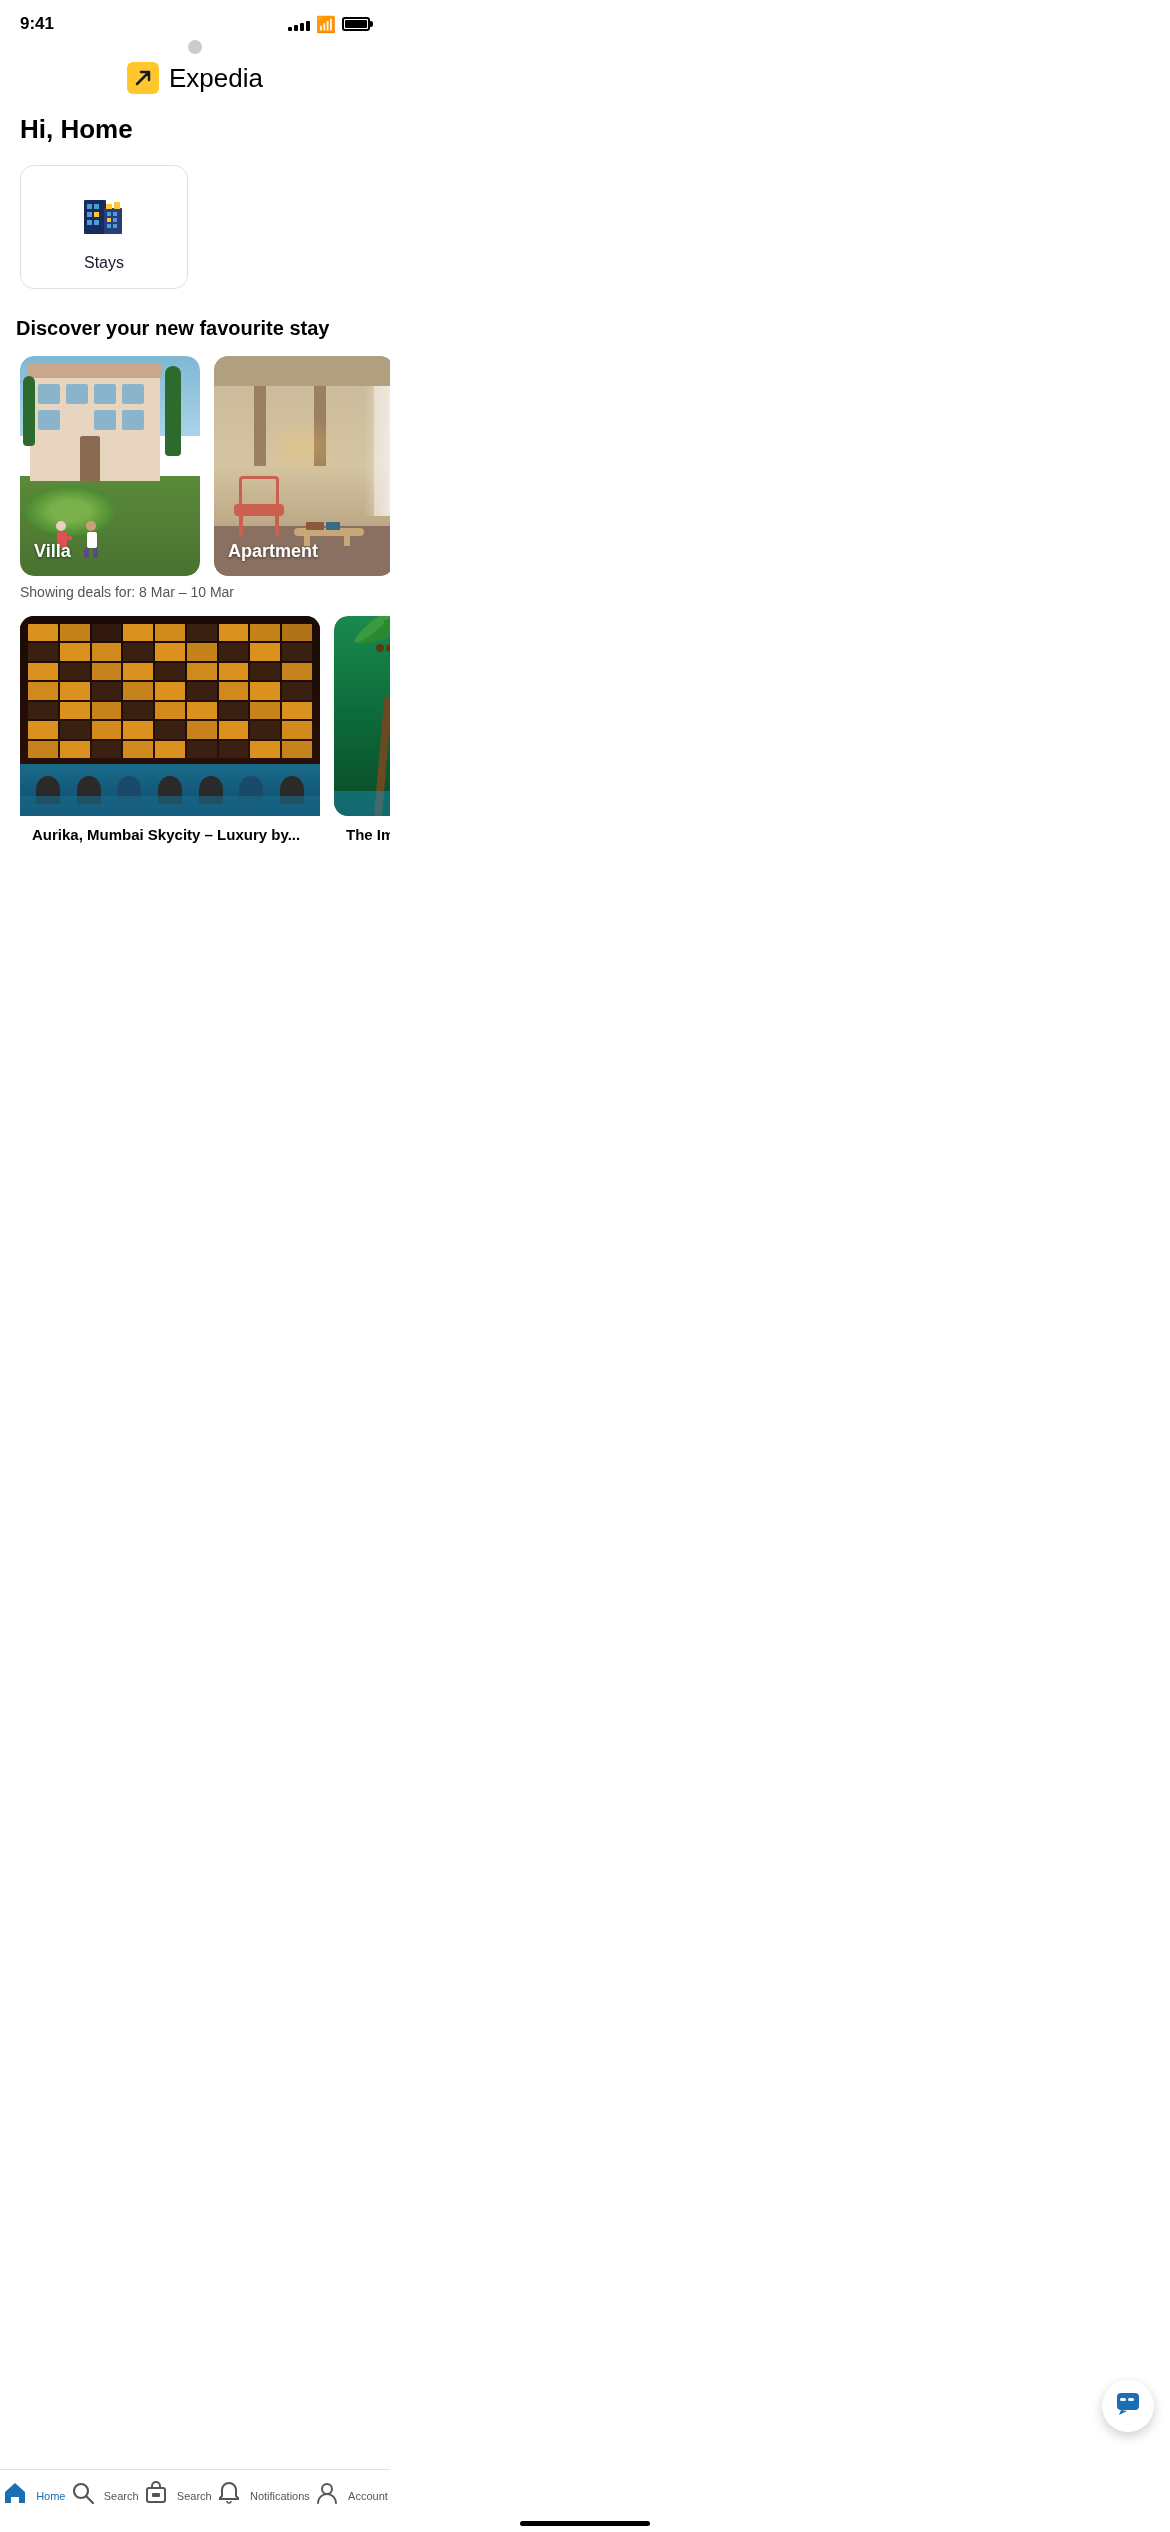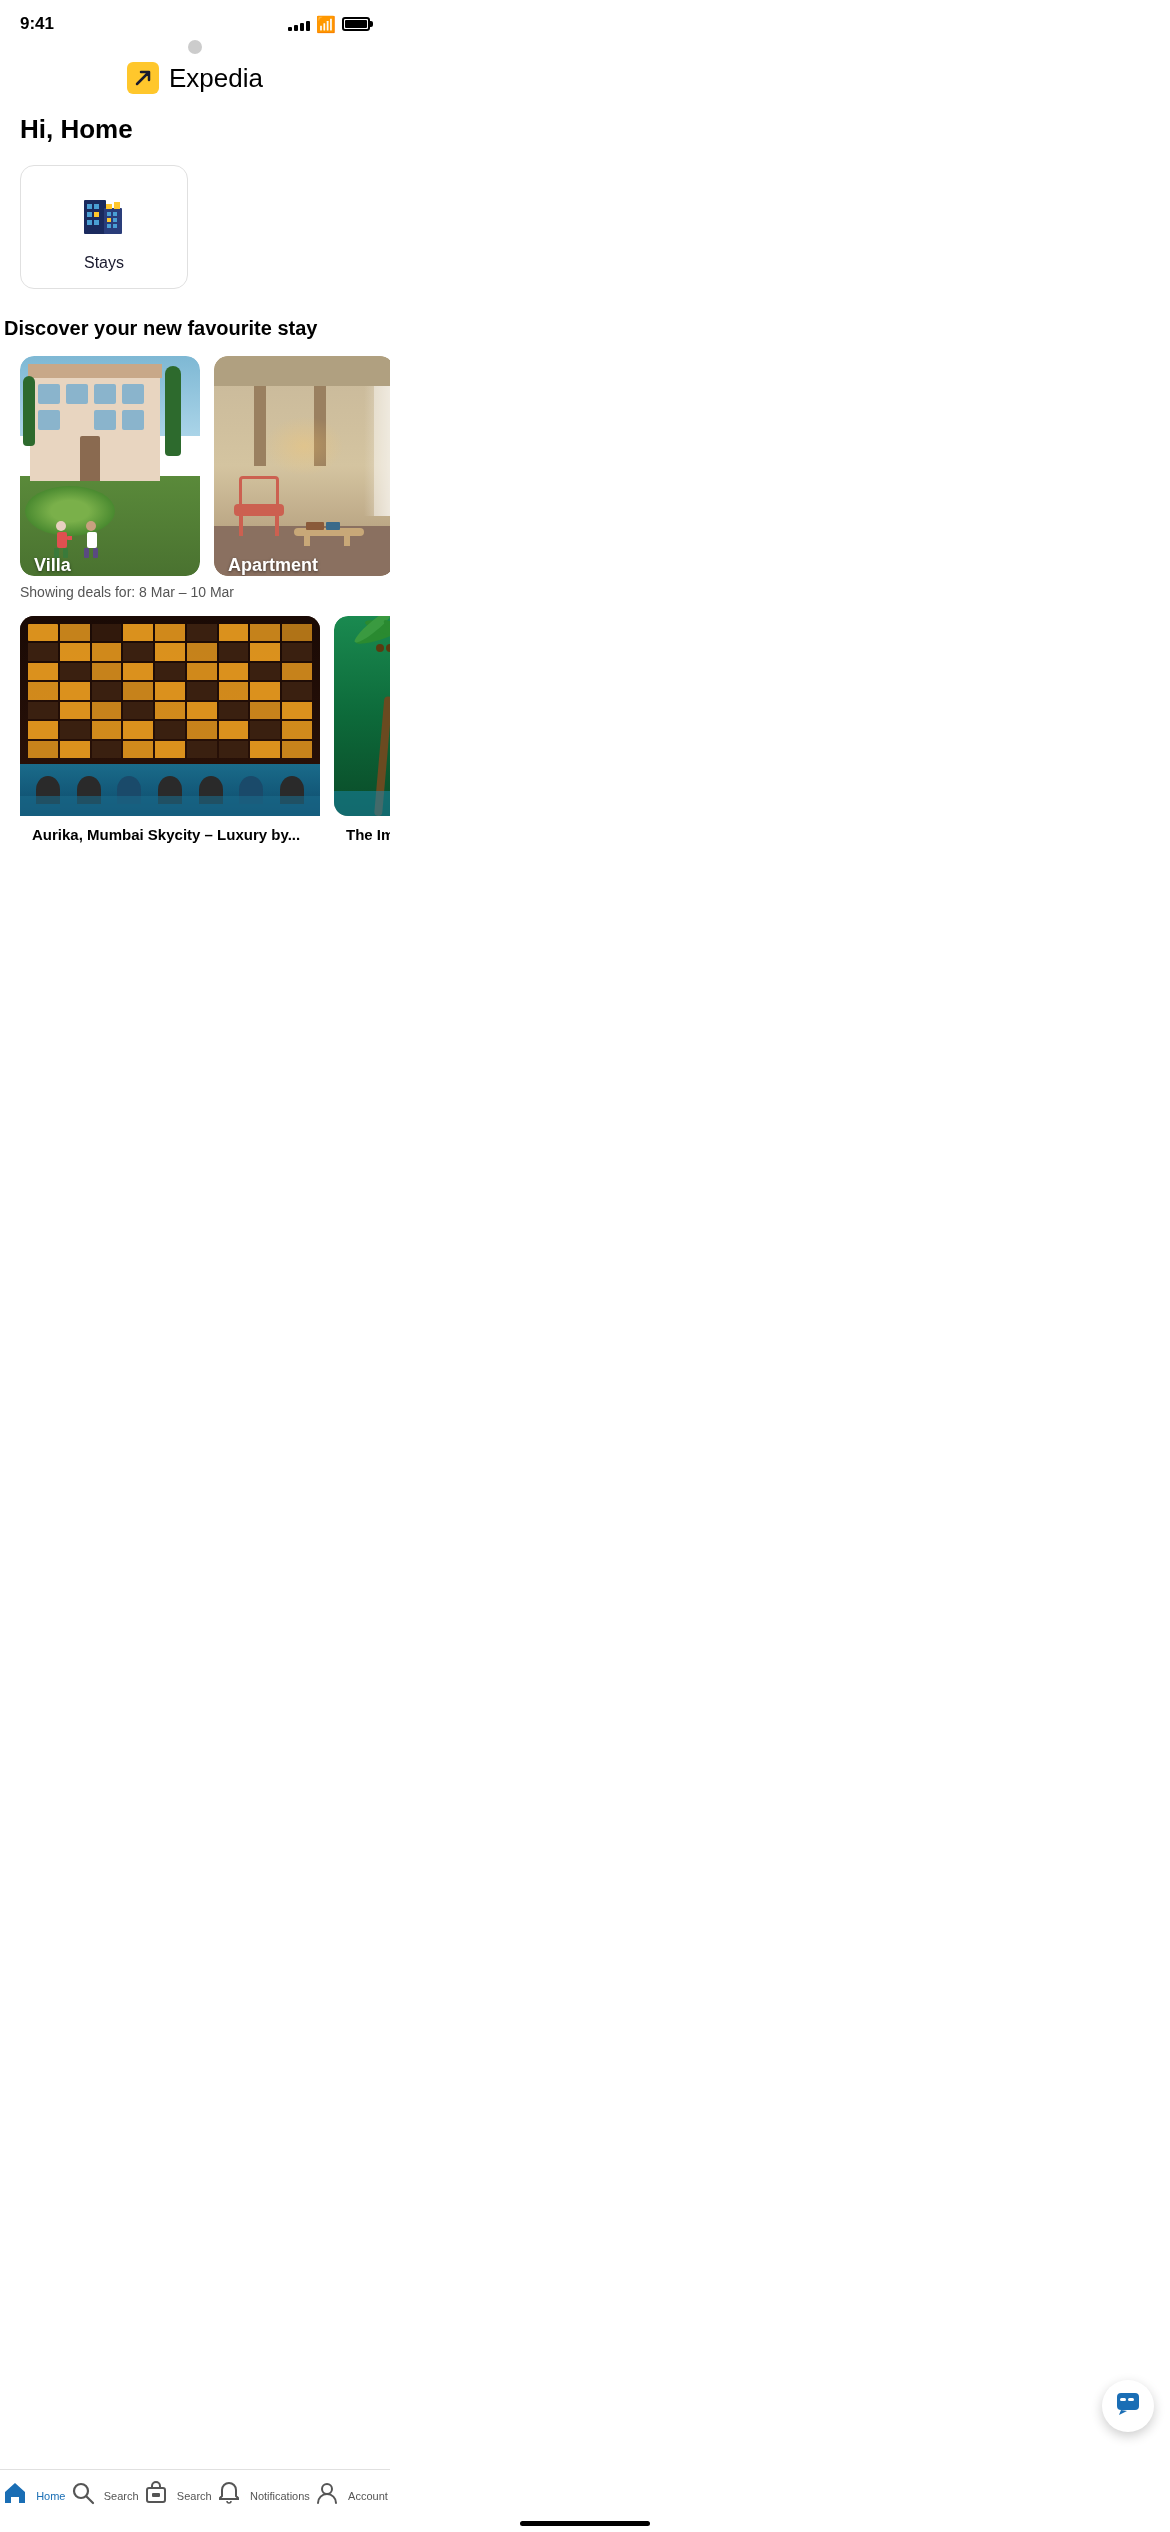--- a/index.html
+++ b/index.html
@@ -133,21 +133,21 @@
       font-size: 16px;
       font-weight: 500;
       color: #1a1a2e;
     }
 
     
     .section-title {
       font-size: 20px;
       font-weight: 700;
       color: #000;
-      padding: 0 4px 16px;
+      padding: 0 16px 16px;
     }
 
     
     .horizontal-scroll {
       overflow-x: auto;
       scrollbar-width: none;
     }
     .horizontal-scroll::-webkit-scrollbar { display: none; }
 
     .stays-list {
@@ -158,21 +158,21 @@
     }
     .stay-card {
       width: 180px;
       border-radius: 14px;
       overflow: hidden;
       position: relative;
       cursor: pointer;
     }
     .stay-card-label {
       position: absolute;
-      bottom: 0;
+      bottom: 14px;
       left: 14px;
       color: #fff;
       font-size: 18px;
       font-weight: 700;
       text-shadow: 0 1px 3px rgba(0,0,0,0.5);
     }
 
     
     .deals-subtitle {
       font-size: 14px;

